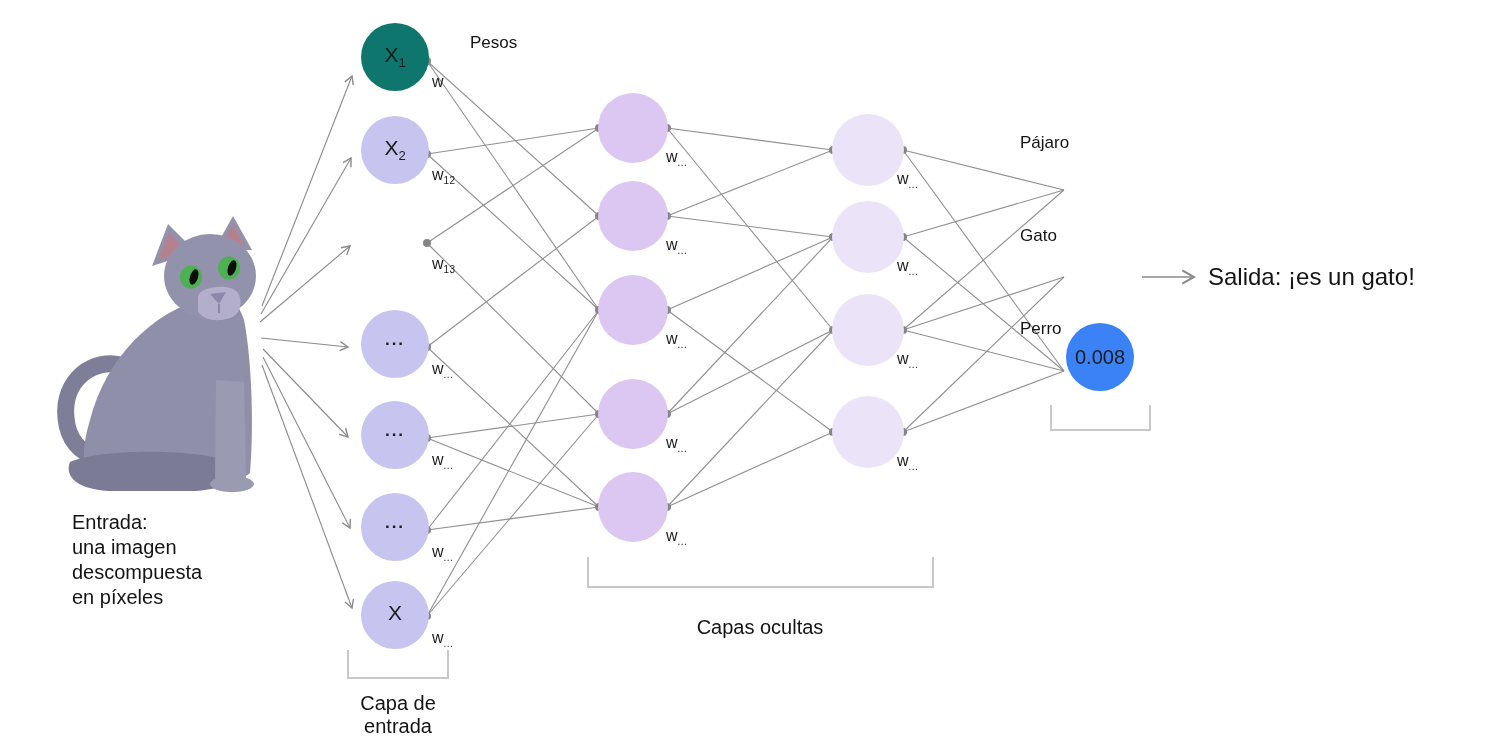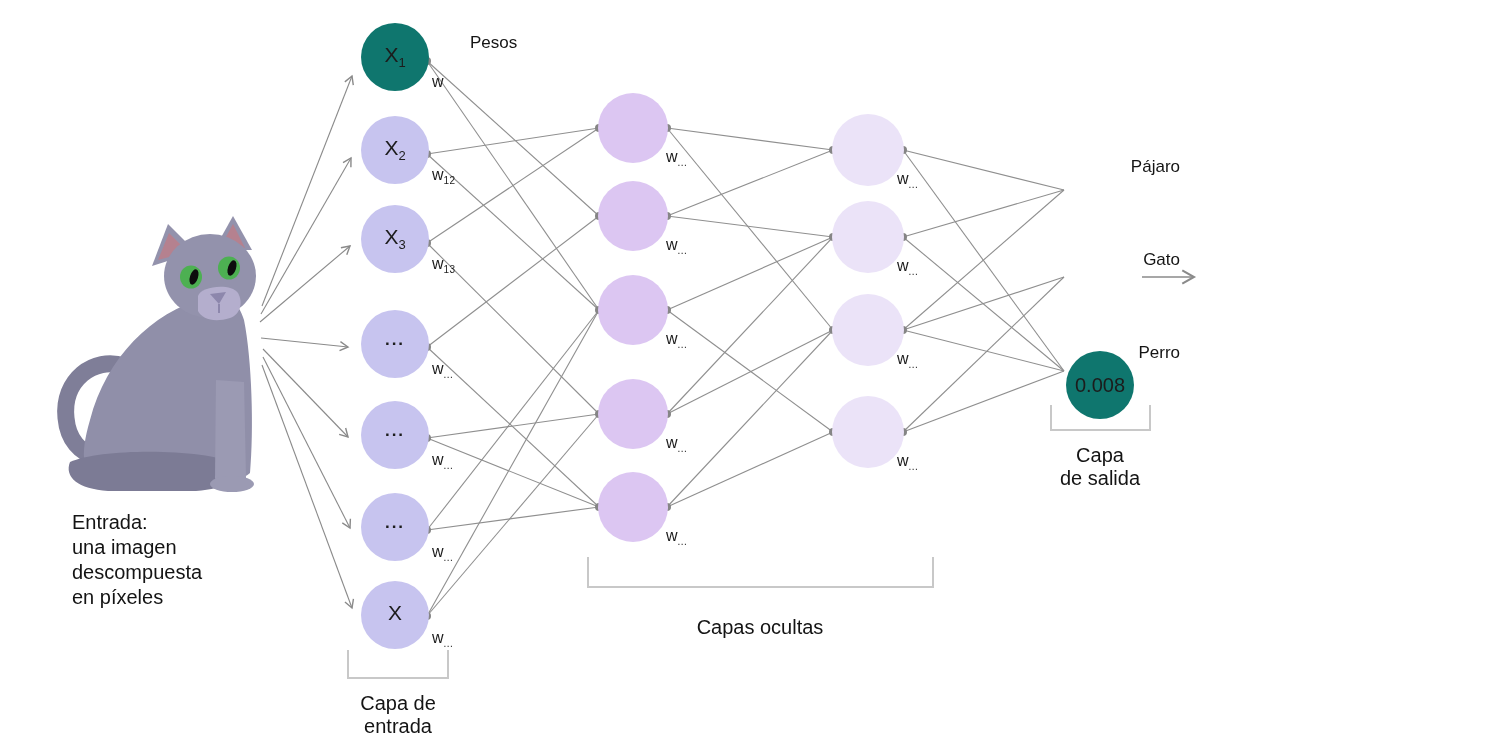--- a/index.html
+++ b/index.html
@@ -13,21 +13,21 @@
     position:absolute; border-radius:50%;
     display:flex; align-items:center; justify-content:center;
   }
   .nlabel { font-size:21px; color:#1c1c1c; }
   .nlabel sub { font-size:13px; }
   .nlabel.dots { font-weight:900; font-size:17px; letter-spacing:2px; transform:translateY(-22%); }
   .outval { font-size:20px; color:#1c1c1c; }
   .wlabel { position:absolute; font-size:16px; color:#1c1c1c; white-space:nowrap; }
   .wlabel sub { font-size:10px; letter-spacing:0.5px; }
   .pesos { position:absolute; left:470px; top:33px; font-size:17px; }
-  .class-label { position:absolute; width:160px; left:1020px; text-align:right; font-size:17px;margin-top:24px; }
+  .class-label { position:absolute; width:160px; left:1020px; text-align:left; font-size:17px; }
   .caption { position:absolute; text-align:center; font-size:20px; line-height:23px; }
   .entrada-caption { position:absolute; left:72px; top:510px; font-size:20px; line-height:25px; text-align:left; }
   .salida-text { position:absolute; left:1208px; top:263px; font-size:24px; }
 </style>
 </head>
 <body>
 
 <div class="canvas">
 
   <svg class="wires" width="1500" height="756" viewBox="0 0 1500 756">
@@ -155,23 +155,20 @@
       <path d="M1142,277 L1194,277" stroke="#8a8a8a" stroke-width="1.6" fill="none" marker-end="url(#arrow)"></path>
     </g>
   </svg>
 
   <div class="node" style="left: 361px; top: 23px; width: 68px; height: 68px; background: #0f766e;">
     <span class="nlabel"><span>X</span><sub>1</sub></span>
   </div>
   <div class="node" style="left: 361px; top: 116px; width: 68px; height: 68px; background: rgb(199, 196, 239);">
     <span class="nlabel"><span>X</span><sub>2</sub></span>
   </div>
-  <div class="node" style="left: 361px; top: 205px; width: 68px; height: 68px; background: rgb(199, 196, 239);">
-    <span class="nlabel"><span>X</span><sub>3</sub></span>
-  </div>
   <div class="node" style="left: 361px; top: 310px; width: 68px; height: 68px; background: rgb(199, 196, 239);">
     <span class="nlabel dots"><span>...</span></span>
   </div>
   <div class="node" style="left: 361px; top: 401px; width: 68px; height: 68px; background: rgb(199, 196, 239);">
     <span class="nlabel dots"><span>...</span></span>
   </div>
   <div class="node" style="left: 361px; top: 493px; width: 68px; height: 68px; background: rgb(199, 196, 239);">
     <span class="nlabel dots"><span>...</span></span>
   </div>
   <div class="node" style="left: 361px; top: 581px; width: 68px; height: 68px; background: rgb(199, 196, 239);">
@@ -206,39 +203,36 @@
   <div class="wlabel" style="left:897px;top:170px"><span>w</span><sub>...</sub></div>
   <div class="wlabel" style="left:897px;top:257px"><span>w</span><sub>...</sub></div>
   <div class="wlabel" style="left:897px;top:350px"><span>w</span><sub>...</sub></div>
   <div class="wlabel" style="left:897px;top:452px"><span>w</span><sub>...</sub></div>
 
   <div class="class-label" style="top:133px">Pájaro</div>
 
   <div class="class-label" style="top:226px">Gato</div>
 
   <div class="class-label" style="top:319px">Perro</div>
-  <div class="node" style="left: 1066px; top: 351px; width: 68px; height: 68px; background: #0f766e;">
+  <div class="node" style="left: 1066px; top: 323px; width: 68px; height: 68px; background: #3b82f6;">
     <span class="outval">0.008</span>
   </div>
 
   <div class="pesos">Pesos</div>
 
   <div class="entrada-caption">
     <div>Entrada:</div>
     <div>una imagen</div>
     <div>descompuesta</div>
     <div>en píxeles</div>
   </div>
 
   <div class="caption" style="left:328px;top:692px;width:140px">
     <div>Capa de</div>
     <div>entrada</div>
   </div>
 
   <div class="caption" style="left:660px;top:616px;width:200px">Capas ocultas</div>
 
-  <div class="caption" style="left:1030px;top:444px;width:140px">
-    <div>Capa</div>
-    <div>de salida</div>
-  </div>
-
+
+  <div class="salida-text">Salida: ¡es un gato!</div>
 
 </div>
 
 </body></html>

